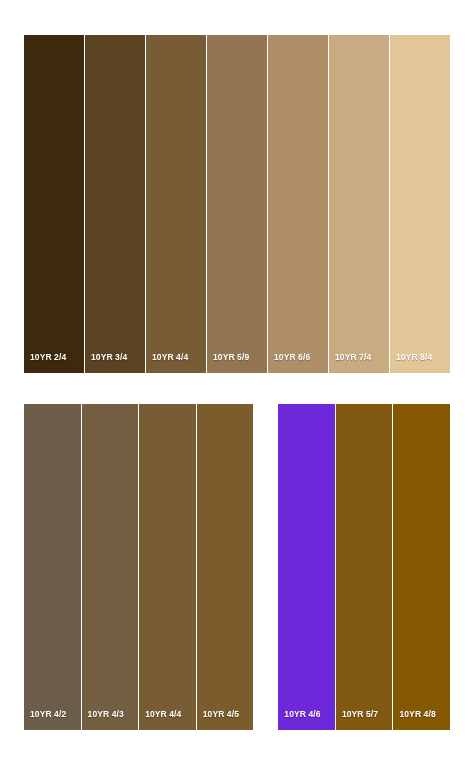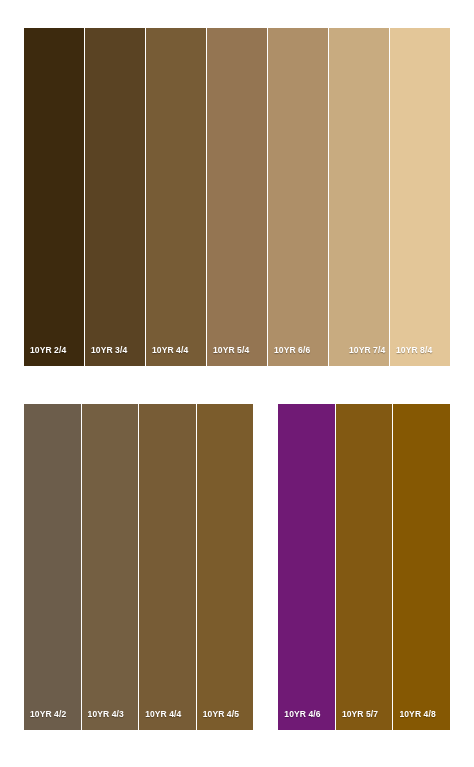--- a/index.html
+++ b/index.html
@@ -25,21 +25,21 @@
     position: absolute;
     left: 24px;
     width: 426px;
     display: flex;
     flex-direction: row;
     background: #ffffff;
     box-sizing: border-box;
     overflow: hidden;
   }
   .palette.top {
-    top: 28px;
+    top: 35px;
     height: 338px;
   }
   .palette.bottom {
     top: 404px;
     height: 326px;
   }
   .swatch {
     flex: 1 1 0;
     height: 100%;
     position: relative;
@@ -74,47 +74,47 @@
     <div class="swatch" style="background-color: rgb(61, 42, 14);">
       <span class="swatch-label" style="color: rgb(255, 255, 255);">10YR 2/4</span>
     </div>
     <div class="swatch" style="background-color: rgb(90, 67, 35);">
       <span class="swatch-label" style="color: rgb(255, 255, 255);">10YR 3/4</span>
     </div>
     <div class="swatch" style="background-color: rgb(119, 92, 54);">
       <span class="swatch-label" style="color: rgb(255, 255, 255);">10YR 4/4</span>
     </div>
     <div class="swatch" style="background-color: rgb(148, 117, 82);">
-      <span class="swatch-label" style="color: rgb(255, 255, 255);">10YR 5/4</span>
+      <span class="swatch-label" style="color: rgb(255, 255, 255);">10YR 5/9</span>
     </div>
     <div class="swatch" style="background-color: rgb(174, 143, 104);">
       <span class="swatch-label" style="color: rgb(255, 255, 255);">10YR 6/6</span>
     </div>
     <div class="swatch" style="background-color: rgb(200, 171, 128);">
-      <span class="swatch-label" style="color: rgb(255, 255, 255); margin-left: 14px;">10YR 7/4</span>
+      <span class="swatch-label" style="color: rgb(255, 255, 255);">10YR 7/4</span>
     </div>
     <div class="swatch" style="background-color: rgb(227, 198, 152);">
       <span class="swatch-label" style="color: rgb(255, 255, 255);">10YR 8/4</span>
     </div>
   </div>
 
   <div class="palette bottom">
     <div class="swatch" style="background-color: rgb(108, 93, 75);">
       <span class="swatch-label" style="color: rgb(255, 255, 255);">10YR 4/2</span>
     </div>
     <div class="swatch" style="background-color: rgb(116, 95, 66);">
       <span class="swatch-label" style="color: rgb(255, 255, 255);">10YR 4/3</span>
     </div>
     <div class="swatch" style="background-color: rgb(119, 92, 54);">
       <span class="swatch-label" style="color: rgb(255, 255, 255);">10YR 4/4</span>
     </div>
     <div class="swatch" style="background-color: rgb(123, 92, 44);">
       <span class="swatch-label" style="color: rgb(255, 255, 255);">10YR 4/5</span>
     </div>
-    <div class="swatch" style="background-color: #701a75; margin-left: 24px;">
+    <div class="swatch" style="background-color: #6d28d9; margin-left: 24px;">
       <span class="swatch-label" style="color: rgb(255, 255, 255);">10YR 4/6</span>
     </div>
     <div class="swatch" style="background-color: rgb(130, 89, 18);">
       <span class="swatch-label" style="color: rgb(255, 255, 255);">10YR 5/7</span>
     </div>
     <div class="swatch" style="background-color: rgb(133, 88, 3);">
       <span class="swatch-label" style="color: rgb(255, 255, 255);">10YR 4/8</span>
     </div>
   </div>
 

